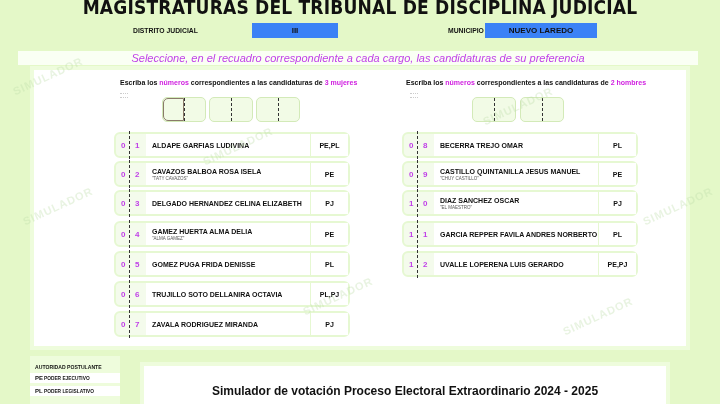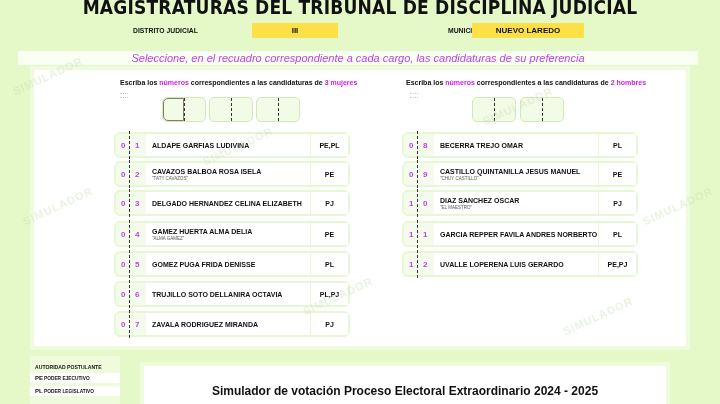--- a/index.html
+++ b/index.html
@@ -15,21 +15,21 @@
     text-align: center; font-size: 19px; font-weight: bold;
     letter-spacing: 0.2px; color: #111;
     font-family: "DejaVu Sans", sans-serif;
     transform: scaleX(0.9);
   }
   .meta-label {
     position: absolute; top: 26px; font-size: 8px; font-weight: bold;
     transform: scaleX(0.85); transform-origin: left;
   }
   .meta-value {
-    position: absolute; top: 23px; height: 15px; background: #fde047;
+    position: absolute; top: 23px; height: 15px; background: #3b82f6;
     font-size: 8px; font-weight: bold; text-align: center; line-height: 15px;
   }
   .instruction-bar {
     position: absolute; left: 18px; top: 51px; width: 680px; height: 14px;
     background: #fafff4; text-align: center; line-height: 14px;
     font-size: 11px; font-style: italic; color: #c040e8;
   }
   .panel {
     position: absolute; left: 30px; top: 66px; width: 660px; height: 284px;
     background: #fff; border: 4px solid #eefcdc;
@@ -87,21 +87,21 @@
   }
 </style>
 </head>
 <body>
 
 <div class="title">MAGISTRATURAS DEL TRIBUNAL DE DISCIPLINA JUDICIAL</div>
 
 <div class="meta-label" style="left:133px">DISTRITO JUDICIAL</div>
 <div class="meta-value" style="left:252px;width:86px">III</div>
 <div class="meta-label" style="left:448px">MUNICIPIO</div>
-<div class="meta-value" style="left:472px;width:112px">NUEVO LAREDO</div>
+<div class="meta-value" style="left:485px;width:112px">NUEVO LAREDO</div>
 
 <div class="instruction-bar">Seleccione, en el recuadro correspondiente a cada cargo, las candidaturas de su preferencia</div>
 
 <div class="panel"></div>
 
 <div class="section-hint" style="left:120px">
   <span>Escriba los </span><span class="mag">números</span><span> correspondientes a las candidaturas de </span><span class="mag">3 mujeres</span>
 </div>
 <div class="dots" style="left:120px">
     <i></i>

